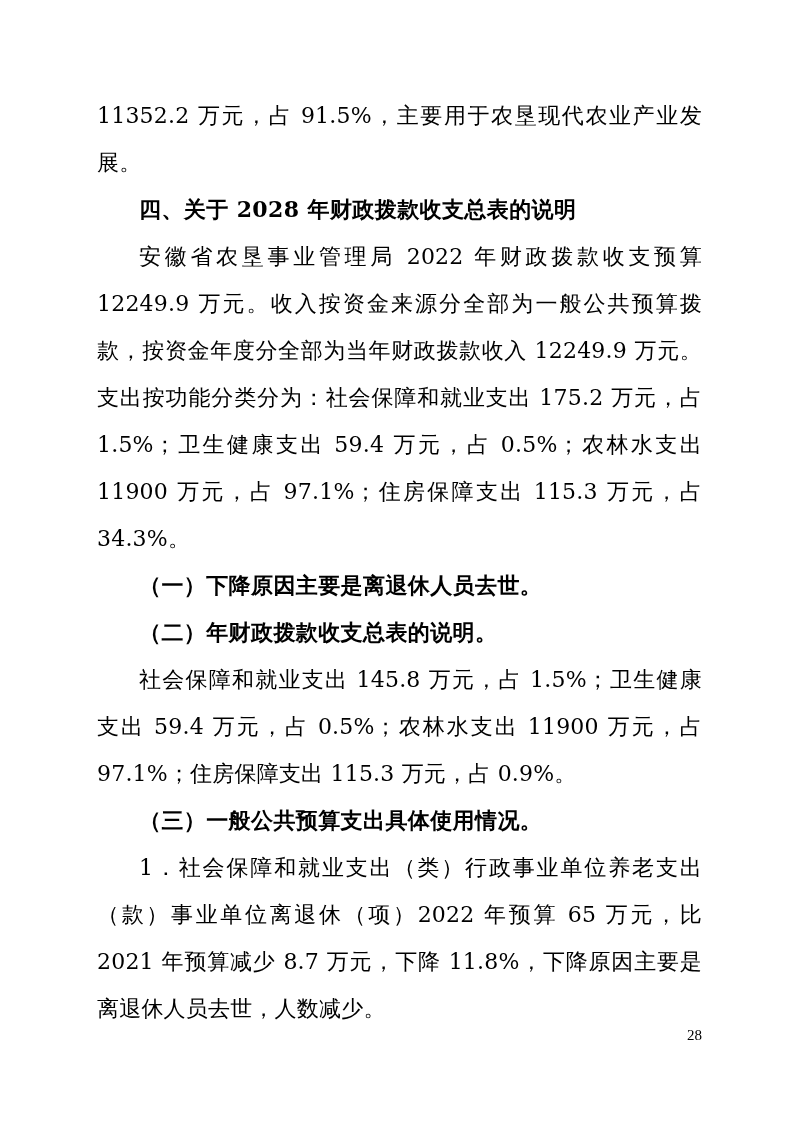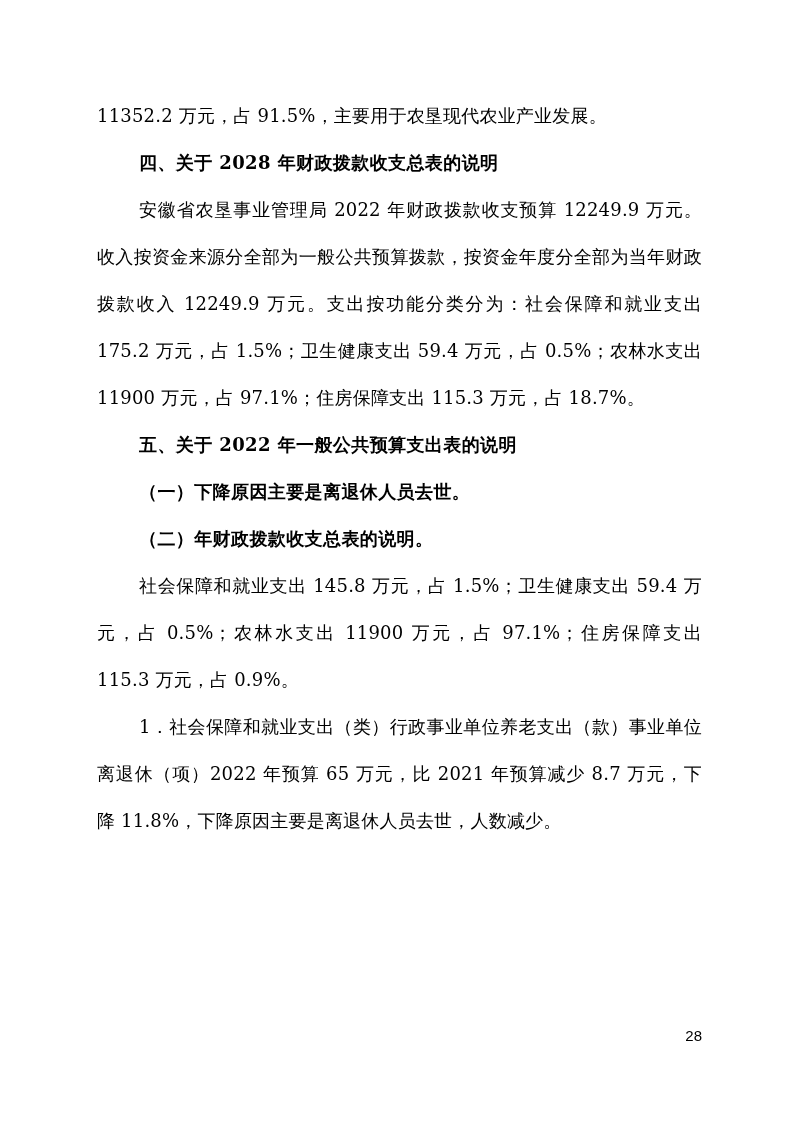--- a/index.html
+++ b/index.html
@@ -23,21 +23,21 @@
     overflow: hidden;
   }
   .content {
     position: absolute;
     left: 97px;
     top: 92px;
     width: 605px;
   }
   p {
     margin: 0;
-    font-size: 18px;
+    font-size: 22px;
     line-height: 47px;
     letter-spacing: 0.2px;
     text-align: justify;
     text-justify: inter-ideograph;
     font-family: "DejaVu Serif", serif;
   }
   p.body {
     font-weight: normal;
   }
   p.indent {
@@ -58,44 +58,44 @@
     text-indent: 42px;
   }
   p.mixed b {
     font-weight: normal;
   }
   .pagenum {
     position: absolute;
     right: 92px;
     top: 1027px;
     font-size: 15px;
-    font-family: Liberation Sans, sans-serif;
+    font-family: Liberation Serif, serif;
     color: #000;
   }
 </style>
 </head>
 <body>
 
 <div class="page">
   <div class="content">
 
     <p class="body">11352.2 万元，占 91.5%，主要用于农垦现代农业产业发展。</p>
 
     <p class="heading">四、关于 2028 年财政拨款收支总表的说明</p>
 
-    <p class="indent">安徽省农垦事业管理局 2022 年财政拨款收支预算 12249.9 万元。收入按资金来源分全部为一般公共预算拨款，按资金年度分全部为当年财政拨款收入 12249.9 万元。支出按功能分类分为：社会保障和就业支出 175.2 万元，占 1.5%；卫生健康支出 59.4 万元，占 0.5%；农林水支出 11900 万元，占 97.1%；住房保障支出 115.3 万元，占 18.7%。</p>
+    <p class="indent">安徽省农垦事业管理局 2022 年财政拨款收支预算 12249.9 万元。收入按资金来源分全部为一般公共预算拨款，按资金年度分全部为当年财政拨款收入 12249.9 万元。支出按功能分类分为：社会保障和就业支出 175.2 万元，占 1.5%；卫生健康支出 59.4 万元，占 0.5%；农林水支出 11900 万元，占 97.1%；住房保障支出 115.3 万元，占 34.3%。</p>
 
-    <p class="heading">五、关于 2022 年一般公共预算支出表的说明</p>
 
     <p class="subheading">（一）下降原因主要是离退休人员去世。</p>
 
 
     <p class="subheading">（二）年财政拨款收支总表的说明。</p>
 
     <p class="indent">社会保障和就业支出 145.8 万元，占 1.5%；卫生健康支出 59.4 万元，占 0.5%；农林水支出 11900 万元，占 97.1%；住房保障支出 115.3 万元，占 0.9%。</p>
 
+    <p class="subheading">（三）一般公共预算支出具体使用情况。</p>
 
     <p class="mixed"><b>1．社会保障和就业支出（类）行政事业单位养老支出（款）事业单位离退休（项）</b><span>2022 年预算 65 万元，比 2021 年预算减少 8.7 万元，下降 11.8%，下降原因主要是离退休人员去世，人数减少。</span></p>
 
   </div>
 
   <div class="pagenum">28</div>
 </div>
 
 </body></html>

